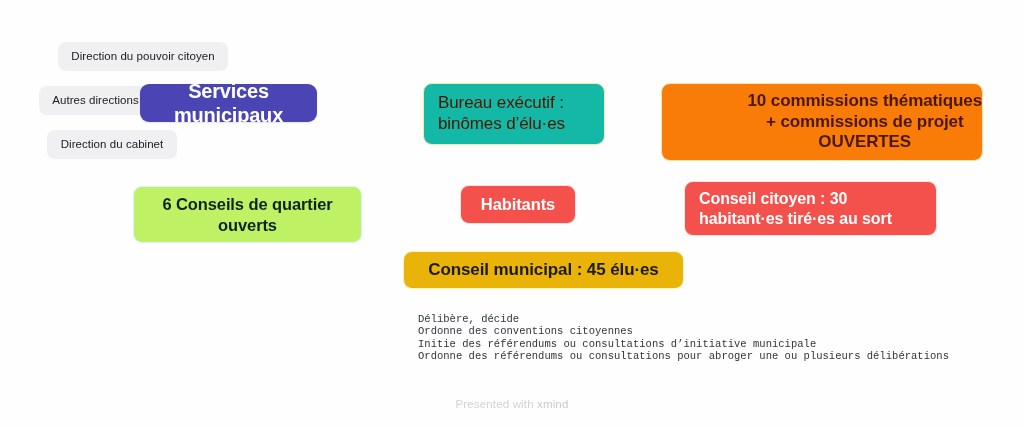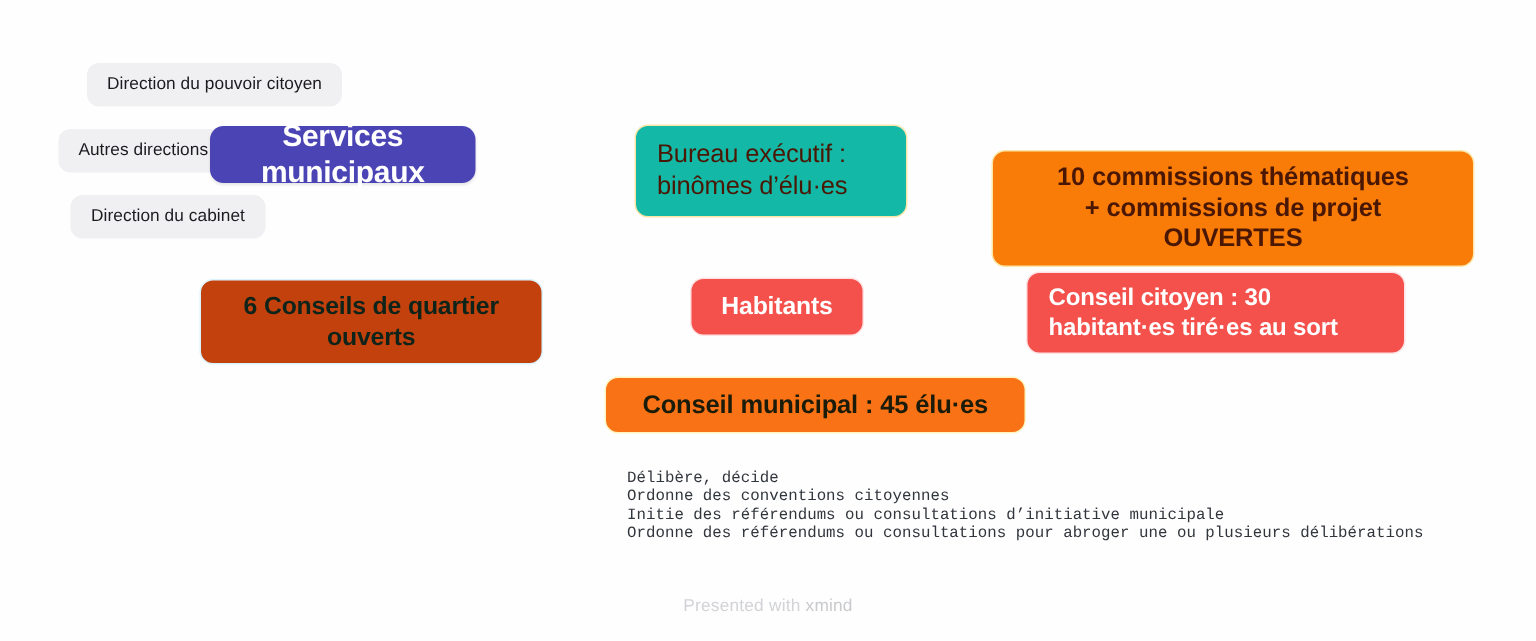--- a/index.html
+++ b/index.html
@@ -58,34 +58,34 @@
     font-weight: 400;
     border: 1.5px solid #fbe6a8;
   }
   .n-orange-big {
     background: #f97c08;
     color: #4a1704;
     font-weight: 700;
     border: 1.5px solid #fbe6a8;
   }
   .n-green {
-    background: #c2410c;
+    background: #bef264;
     color: #0e241a;
     font-weight: 700;
     border: 1.5px solid #d9f3ff;
   }
   .n-red {
     background: #f4504c;
     color: #ffffff;
     font-weight: 700;
     border: 1.5px solid #fde3e3;
     justify-content: center;
   }
   .n-yellow {
-    background: #f97316;
+    background: #eab308;
     color: #1b1b0a;
     font-weight: 700;
     border: 1.5px solid #fdf5c0;
   }
 
   
   #notes {
     position: absolute;
     left: 418px;
     top: 313px;
@@ -136,21 +136,21 @@
 
   <div class="node n-purple" style="left:140px; top:84px; width:177px; height:38px;">
     <span>Services municipaux</span>
   </div>
 
   <div class="node n-orange" style="left:423px; top:83px; width:182px; height:62px; font-size:17px; justify-content:flex-start; text-align:left; padding-left:14px;">
     <span>Bureau exécutif :
 binômes d’élu·es</span>
   </div>
 
-  <div class="node n-orange-big" style="left:661px; top:100px; width:322px; height:78px; font-size:17px;">
+  <div class="node n-orange-big" style="left:661px; top:83px; width:322px; height:78px; font-size:17px;justify-content:flex-end;">
     <span>10 commissions thématiques
 + commissions de projet
 OUVERTES</span>
   </div>
 
   <div class="node n-green" style="left:133px; top:186px; width:229px; height:57px; font-size:16.5px;">
     <span>6 Conseils de quartier
 ouverts</span>
   </div>
 

